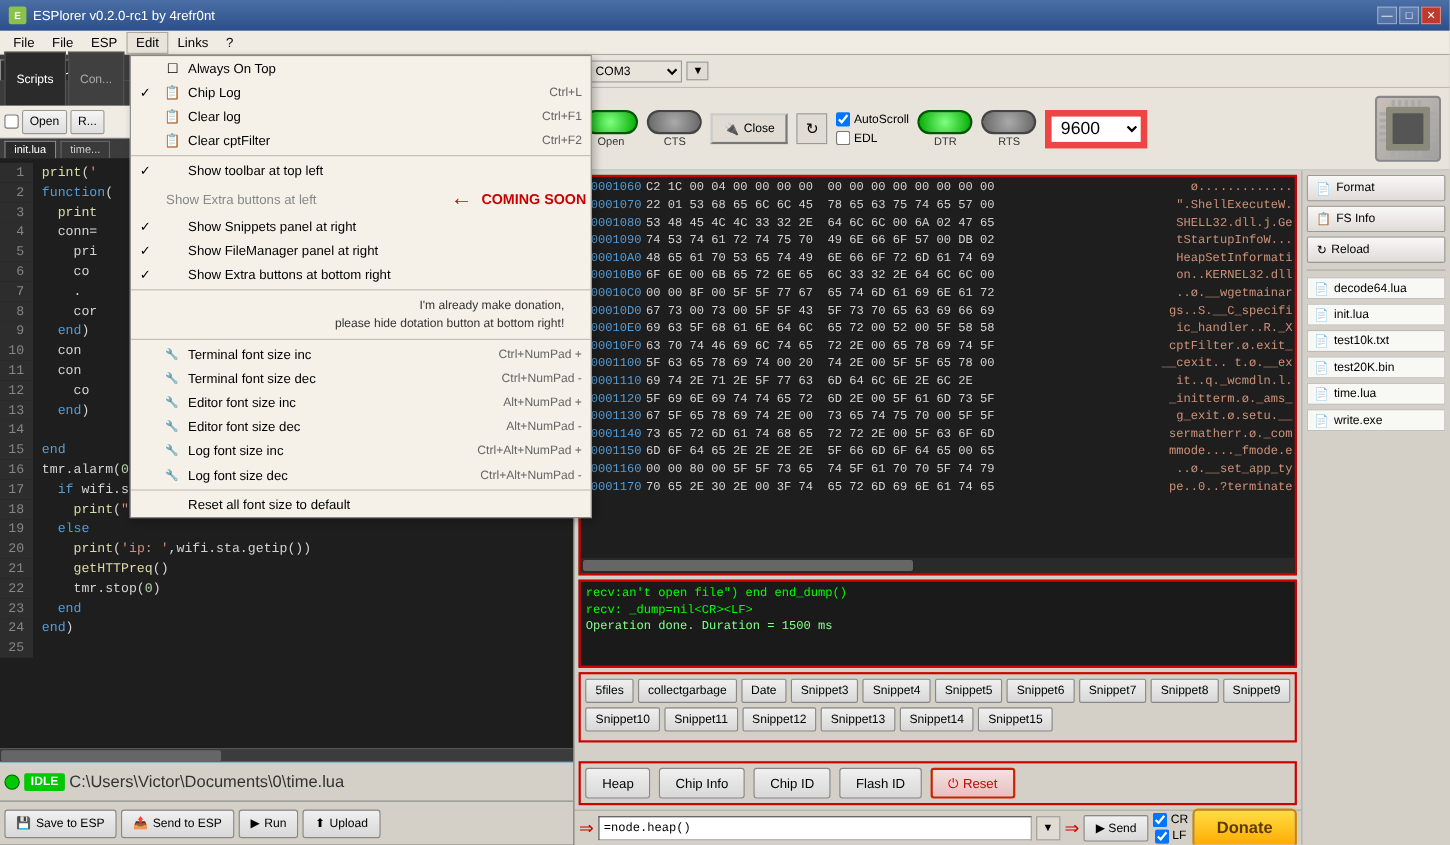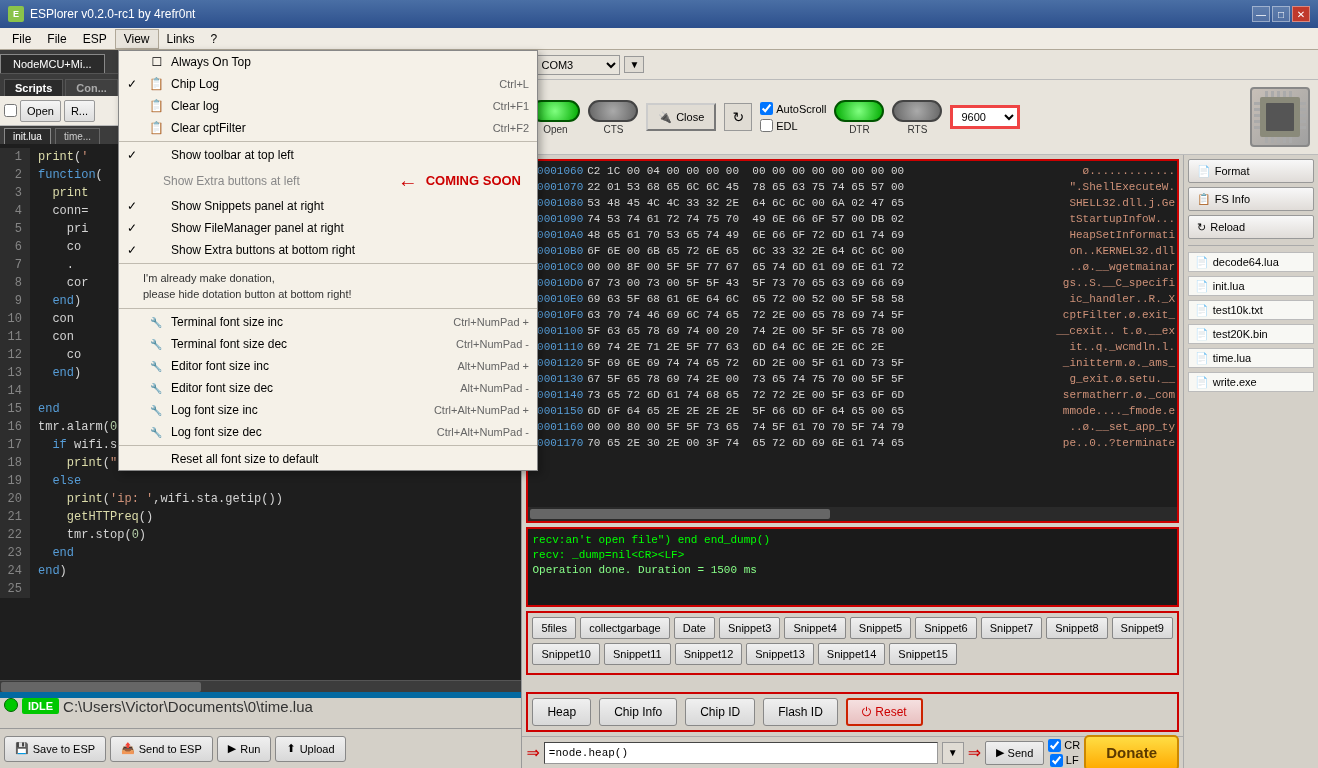--- a/index.html
+++ b/index.html
@@ -108,29 +108,28 @@
 
     
     #sub-tabs {
       display: flex;
       background: #3c3c3c;
       height: 22px;
       align-items: flex-end;
       padding-left: 4px;
     }
     .sub-tab {
-      padding: 2px 10px;
+      padding: 18px 10px;
       font-size: 11px;
       cursor: pointer;
       color: #aaa;
       border: 1px solid #555;
       border-bottom: none;
       margin-right: 2px;
       background: #404040;
-      font-weight: bold;
     }
     .sub-tab.active { background: #2b2b2b; color: white; }
 
     
     #left-toolbar {
       display: flex;
       background: #f0ece4;
       border-bottom: 1px solid #bbb;
       padding: 2px 4px;
       gap: 3px;
@@ -190,22 +189,22 @@
       margin: 1px;
       border-radius: 2px;
       width: 200px;
     }
 
     
     #left-bottom {
       display: flex;
       background: #d4d0c8;
       height: 36px;
-      align-items: flex-start;
-      border-top: 6px solid #0369a1;
+      align-items: center;
+      border-top: 1px solid #0369a1;
       padding: 0 4px;
       gap: 4px;
     }
     #status-indicator {
       width: 14px; height: 14px;
       border-radius: 50%;
       background: #00c800;
       border: 1px solid #006400;
       flex-shrink: 0;
     }
@@ -297,22 +296,22 @@
       display: flex; align-items: center; gap: 4px;
     }
     .refresh-btn {
       width: 28px; height: 28px;
       border: 1px solid #999; background: #e0dcd4;
       cursor: pointer; font-size: 14px;
       display: flex; align-items: center; justify-content: center;
     }
     .cb-row { display: flex; align-items: center; gap: 3px; font-size: 11px; }
     .baud-select {
-      border: 3px solid #ef4444; background: white;
-      padding: 2px 4px; font-size: 11px;
+      border: 6px solid #ef4444; background: white;
+      padding: 2px 4px; font-size: 16px;
     }
     #chip-logo {
       width: 60px; height: 60px;
       background: linear-gradient(135deg, #c8c0b8, #a0a0a0);
       border: 2px solid #888;
       border-radius: 4px;
       display: flex; align-items: center; justify-content: center;
       position: relative;
     }
 
@@ -501,35 +500,36 @@
       gap: 6px;
       color: #000;
     }
     .drop-item .check { width: 16px; font-size: 12px; color: #000; }
     .drop-item .label { flex: 1; }
     .drop-item .shortcut { color: #666; font-size: 11px; }
     .drop-icon { width: 16px; height: 16px; display: flex; align-items: center; justify-content: center; }
     .coming-soon-row {
       display: flex;
       align-items: center;
-      padding: 3px 16px;
+      padding: 3px 4px;
       gap: 6px;
       color: #888;
     }
     .coming-soon-arrow {
       color: #cc0000;
       font-size: 20px;
       margin-right: 2px;
     }
     .coming-soon-text { color: #cc0000; font-weight: bold; font-size: 13px; }
     .donation-box {
       padding: 4px 24px;
       font-size: 11px;
       color: #333;
       line-height: 16px;
+      text-align: right;
     }
   </style>
 </head>
 <body>
 
 <div id="title-bar">
   <div id="title-bar-left">
     <div id="title-icon">E</div>
     <span id="title-text">ESPlorer v0.2.0-rc1 by 4refr0nt</span>
   </div>
@@ -537,21 +537,21 @@
     <div class="title-btn">—</div>
     <div class="title-btn">□</div>
     <div class="title-btn close">✕</div>
   </div>
 </div>
 
 <div id="menu-bar">
   <div class="menu-item">File</div>
   <div class="menu-item">File</div>
   <div class="menu-item">ESP</div>
-  <div class="menu-item active">View</div>
+  <div class="menu-item active">Edit</div>
   <div class="menu-item">Links</div>
   <div class="menu-item">?</div>
 </div>
 
 <div id="dropdown-menu">
 
   <div class="drop-item">
     <span class="check"></span>
     <span class="drop-icon">☐</span>
     <span class="label">Always On Top</span>

